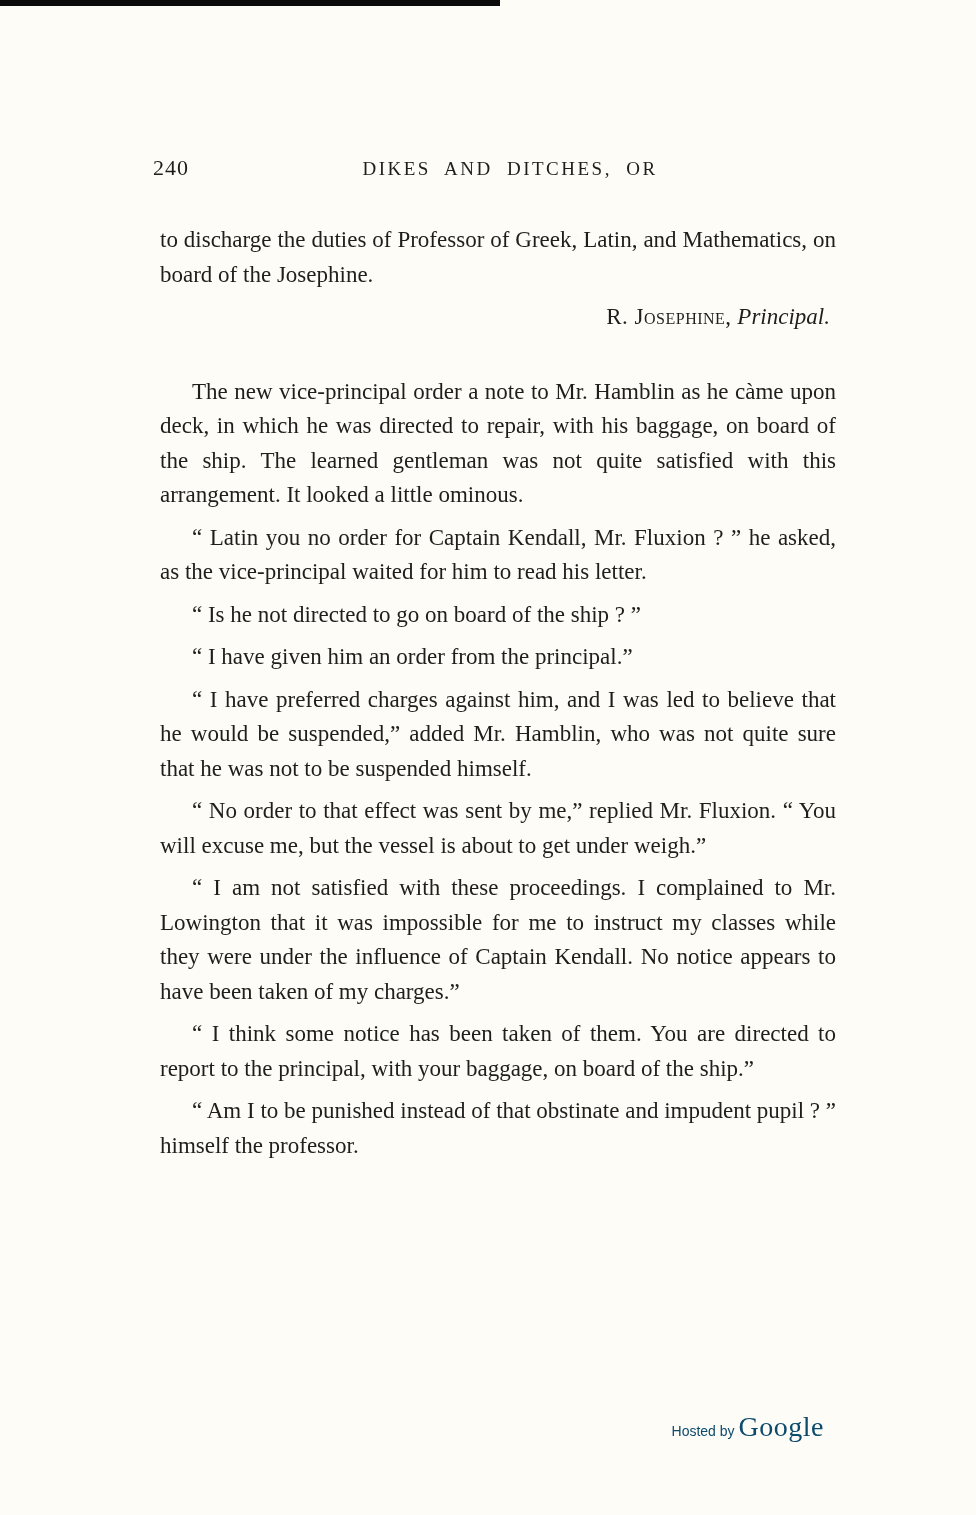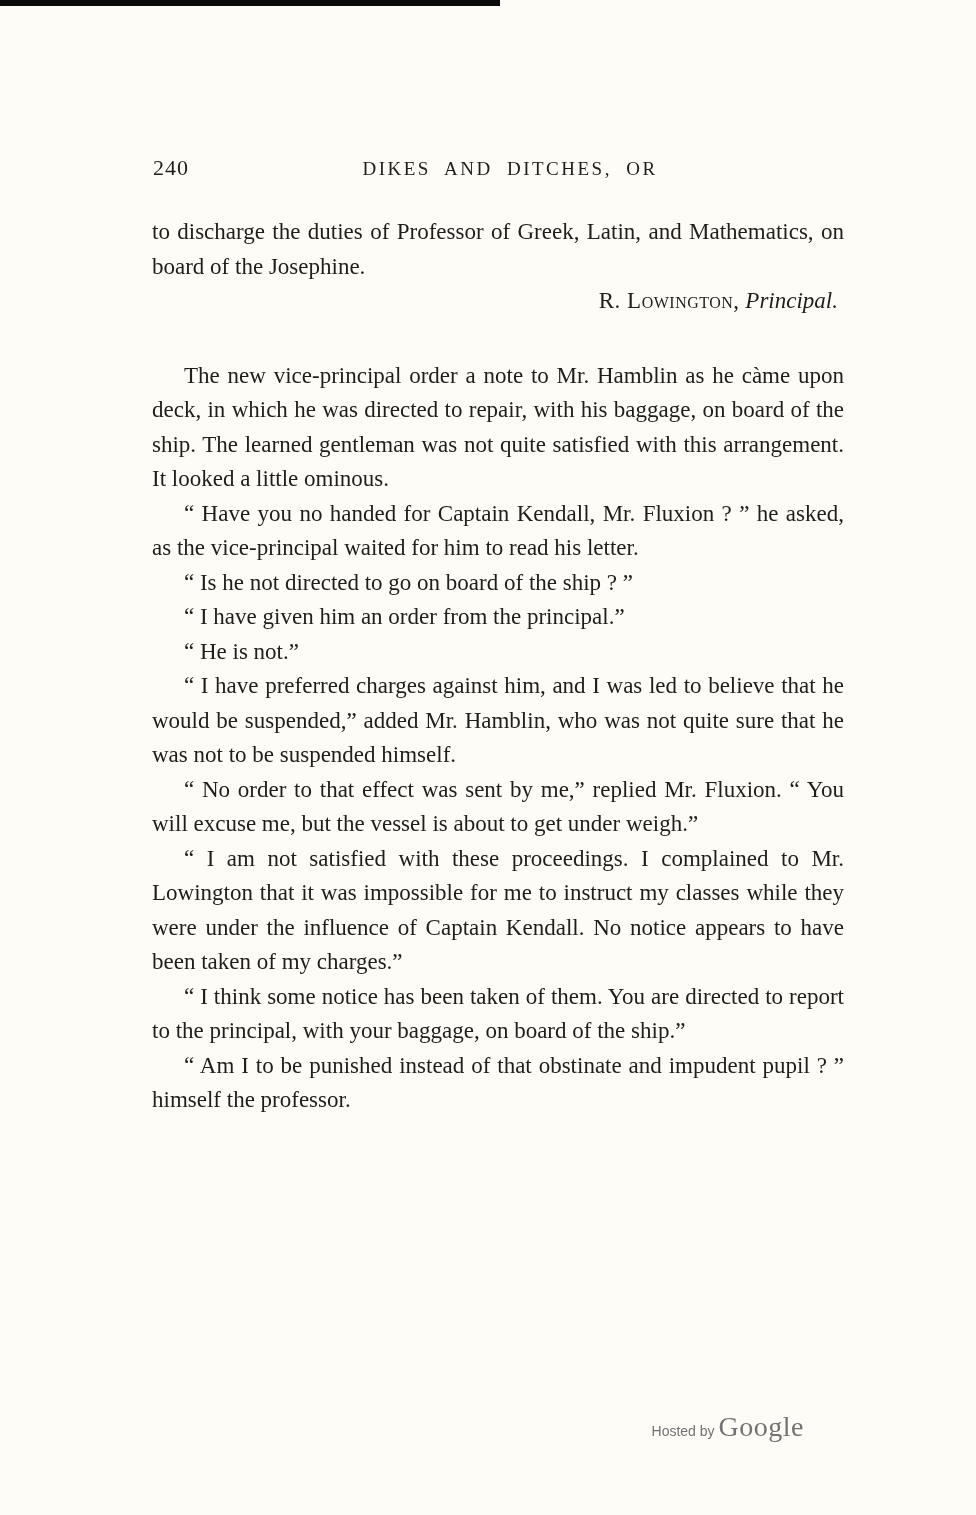--- a/index.html
+++ b/index.html
@@ -44,21 +44,21 @@
   .text-block {
     position: absolute;
     top: 215px;
     left: 152px;
     width: 692px;
     font-size: 23px;
     line-height: 34.5px;
     text-align: justify;
   }
   .text-block p {
-    margin: 0;
+    margin: 8px;
     font-family: Liberation Serif, serif;
   }
   p.continuation {
     text-indent: 0;
   }
   p.signature {
     text-align: right;
     padding-right: 6px;
     margin-bottom: 40px;
   }
@@ -67,25 +67,25 @@
     letter-spacing: 0.5px;
   }
   .sig-title {
     font-style: italic;
   }
   p.para {
     text-indent: 32px;
   }
   .watermark {
     position: absolute;
-    right: 172px;
+    right: 152px;
     bottom: 72px;
     display: flex;
     align-items: baseline;
-    color: #737373;
+    color: #0c4a6e;
   }
   .hosted-by {
     font-family: "Liberation Sans", sans-serif;
     font-size: 14px;
     margin-right: 4px;
   }
   .google-logo {
     font-family: "Liberation Serif", serif;
     font-size: 28px;
     letter-spacing: 0.5px;
@@ -98,27 +98,26 @@
 
   <div class="scan-artifact"></div>
 
   <div class="page-number">240</div>
 
   <div class="running-title">DIKES AND DITCHES, OR</div>
 
   <div class="text-block">
     <p class="continuation">to discharge the duties of Professor of Greek, Latin, and Mathematics, on board of the Josephine.</p>
 
-    <p class="signature"><span class="sig-name">R. Lowington,</span> <span class="sig-title">Principal.</span></p>
+    <p class="signature"><span class="sig-name">R. Josephine,</span> <span class="sig-title">Principal.</span></p>
 
     <p class="para">The new vice-principal order a note to Mr. Hamblin as he càme upon deck, in which he was directed to repair, with his baggage, on board of the ship. The learned gentleman was not quite satisfied with this arrangement. It looked a little ominous.</p>
-    <p class="para">“ Have you no handed for Captain Kendall, Mr. Fluxion ? ” he asked, as the vice-principal waited for him to read his letter.</p>
+    <p class="para">“ Latin you no order for Captain Kendall, Mr. Fluxion ? ” he asked, as the vice-principal waited for him to read his letter.</p>
     <p class="para">“ Is he not directed to go on board of the ship ? ”</p>
     <p class="para">“ I have given him an order from the principal.”</p>
-    <p class="para">“ He is not.”</p>
     <p class="para">“ I have preferred charges against him, and I was led to believe that he would be suspended,” added Mr. Hamblin, who was not quite sure that he was not to be suspended himself.</p>
     <p class="para">“ No order to that effect was sent by me,” replied Mr. Fluxion. “ You will excuse me, but the vessel is about to get under weigh.”</p>
     <p class="para">“ I am not satisfied with these proceedings. I complained to Mr. Lowington that it was impossible for me to instruct my classes while they were under the influence of Captain Kendall. No notice appears to have been taken of my charges.”</p>
     <p class="para">“ I think some notice has been taken of them. You are directed to report to the principal, with your baggage, on board of the ship.”</p>
     <p class="para">“ Am I to be punished instead of that obstinate and impudent pupil ? ” himself the professor.</p>
   </div>
 
   <div class="watermark">
     <span class="hosted-by">Hosted by</span>
     <span class="google-logo">Google</span>

